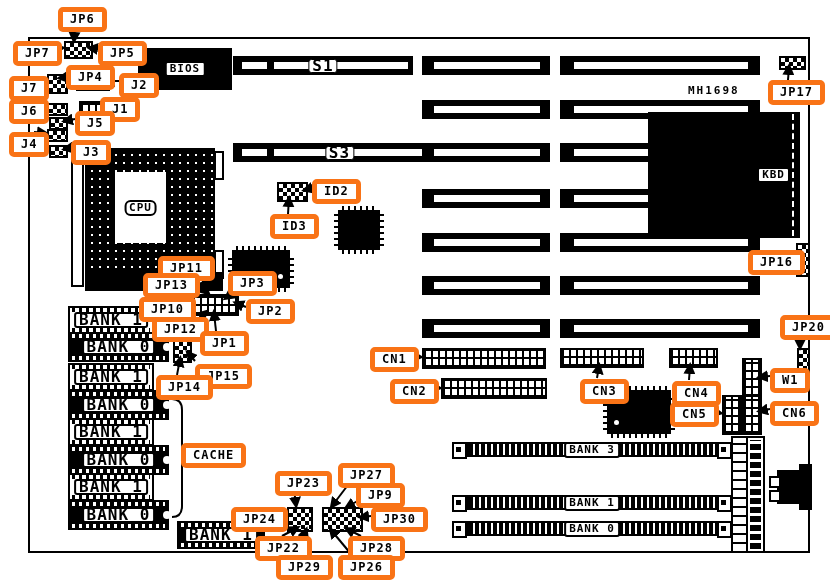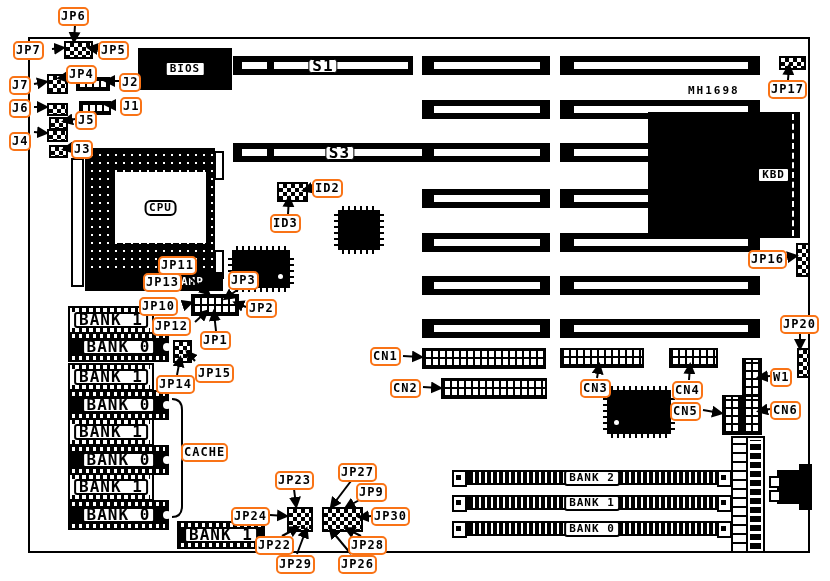--- a/index.html
+++ b/index.html
@@ -9,36 +9,36 @@
 
   
   .slot{position:absolute;height:19px;background:#000;}
   .slot .bar{position:absolute;top:6px;height:7px;background:#fff;display:block;}
   .tag{position:absolute;left:50%;top:50%;transform:translate(-50%,-50%);
        background:#fff;border:2px solid #000;border-radius:3px;padding:0 3px;
        font-weight:bold;font-size:16px;line-height:12px;letter-spacing:1px;white-space:nowrap;}
   .slot .tag{border-width:1px;}
 
   
-  .callout{position:absolute;background:#fff;border:2px solid #f97316;border-radius:5px;
-           padding:0 1px;font-weight:bold;font-size:12px;line-height:15px;
+  .callout{position:absolute;background:#fff;border:5px solid #f97316;border-radius:5px;
+           padding:0 7px;font-weight:bold;font-size:12px;line-height:15px;
            letter-spacing:1px;white-space:nowrap;z-index:30;}
 
   
   .jgrid{position:absolute;border:2px solid #000;background-color:#fff;
          background-image:repeating-linear-gradient(90deg,#000 0 2px,transparent 2px 7px),
                           repeating-linear-gradient(0deg,#000 0 2px,transparent 2px 8px);}
   .jchk{position:absolute;border:2px solid #000;
         background:repeating-conic-gradient(#000 0% 25%, #fff 25% 50%) 0 0/8px 8px;}
 
   
   .cpu-socket{position:absolute;left:85px;top:148px;width:130px;height:135px;background-color:#000;
       background-image:radial-gradient(#fff 1.2px,transparent 1.5px);
       background-size:8px 8px;background-position:3px 3px;}
-  .cpu-inner{position:absolute;left:30px;top:24px;width:91px;height:71px;background:#fff;}
+  .cpu-inner{position:absolute;left:30px;top:24px;width:51px;height:71px;background:#fff;}
   .vbar{position:absolute;background:#fff;border:2px solid #000;}
 
   
   .ampbar{position:absolute;left:85px;top:272px;width:138px;height:19px;background:#000;}
   .amp-txt{position:absolute;left:96px;top:3px;color:#fff;font-size:11px;font-weight:bold;letter-spacing:1px;}
 
   
   .blk{position:absolute;background:#000;}
   .kdash{position:absolute;right:6px;top:2px;bottom:2px;border-left:2px dashed #fff;display:block;}
 
@@ -229,25 +229,25 @@
     </div>
   <div class="chipB" style="left:68px;top:500px;width:97px;height:26px">
       <s class="notch"></s>
       <b class="tag">BANK 0</b>
     </div>
 
   <div class="chipB" style="left:177px;top:521px;width:84px;height:24px">
       <b class="tag">BANK 1</b>
     </div>
 
-  <div class="simm" style="top:469px">
+  <div class="simm" style="top:441px">
     <div class="simmbar"></div>
     <i class="latch" style="left:0"></i>
     <i class="latch" style="right:0"></i>
-    <b class="tag">BANK 2</b>
+    <b class="tag">BANK 3</b>
   </div>
   <div class="simm" style="top:494px">
     <div class="simmbar"></div>
     <i class="latch" style="left:0"></i>
     <i class="latch" style="right:0"></i>
     <b class="tag">BANK 1</b>
   </div>
   <div class="simm" style="top:520px">
     <div class="simmbar"></div>
     <i class="latch" style="left:0"></i>
@@ -316,21 +316,21 @@
     <path d="M172,399 Q182,399 182,410 L182,444 Q182,452 189,453 Q182,454 182,462 L182,506 Q182,517 172,517" stroke="#000" stroke-width="2" fill="none"></path>
   </svg>
 
   <div class="callout" style="left:58px;top:7px">JP6</div>
   <div class="callout" style="left:13px;top:41px">JP7</div>
   <div class="callout" style="left:98px;top:41px">JP5</div>
   <div class="callout" style="left:66px;top:65px">JP4</div>
   <div class="callout" style="left:9px;top:76px">J7</div>
   <div class="callout" style="left:119px;top:73px">J2</div>
   <div class="callout" style="left:9px;top:99px">J6</div>
-  <div class="callout" style="left:120px;top:97px">J1</div>
+  <div class="callout" style="left:100px;top:97px">J1</div>
   <div class="callout" style="left:75px;top:111px">J5</div>
   <div class="callout" style="left:9px;top:132px">J4</div>
   <div class="callout" style="left:71px;top:140px">J3</div>
   <div class="callout" style="left:312px;top:179px">ID2</div>
   <div class="callout" style="left:270px;top:214px">ID3</div>
   <div class="callout" style="left:158px;top:256px">JP11</div>
   <div class="callout" style="left:143px;top:273px">JP13</div>
   <div class="callout" style="left:228px;top:271px">JP3</div>
   <div class="callout" style="left:139px;top:297px">JP10</div>
   <div class="callout" style="left:246px;top:299px">JP2</div>

